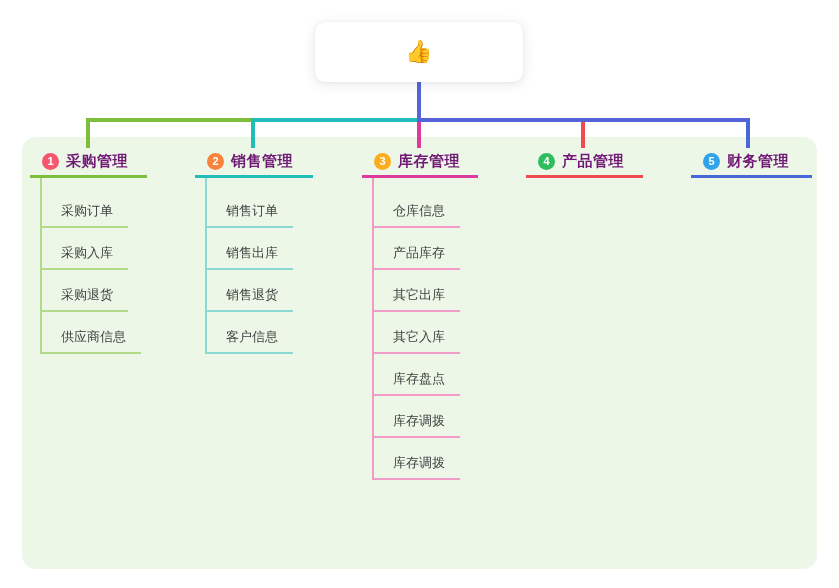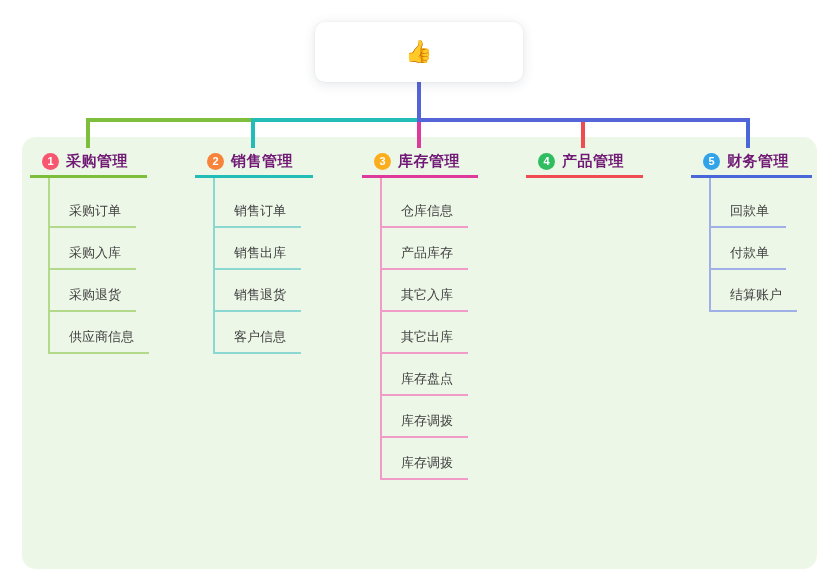--- a/index.html
+++ b/index.html
@@ -32,21 +32,21 @@
     border-bottom:3px solid var(--accent);
     padding-left:12px; box-sizing:border-box; width:var(--headw);
   }
   .badge {
     flex:0 0 auto; width:17px; height:17px; border-radius:50%;
     background:var(--badge); color:#fff; font-size:11px; line-height:17px;
     text-align:center; font-weight:bold;
   }
   .branch-label { font-size:15px; font-weight:600; color:#701a75; letter-spacing:.5px; white-space:nowrap; }
 
-  .children { list-style:none; margin:0 0 0 18px; padding:0; }
+  .children { list-style:none; margin:0 0 0 10px; padding:0; }
   .children li {
     display:flex; align-items:flex-end;
     height:42px; min-width:77px; width:fit-content; box-sizing:border-box;
     border-left:2px solid var(--light); border-bottom:2px solid var(--light);
     padding:0 15px 6px 19px;
     font-size:13px; color:#3f3f3f; white-space:nowrap;
   }
   .children li:first-child { height:50px; }
 </style>
 </head>
@@ -100,41 +100,36 @@
     </div>
 
     <div class="branch" style="--accent: #DE3A9B; --light: #F09CC6; --badge: #FBAD1C; --headw: 116px; left: 362px;">
       <div class="branch-head">
         <span class="badge">3</span>
         <span class="branch-label">库存管理</span>
       </div>
       <ul class="children">
           <li>仓库信息</li>
           <li>产品库存</li>
+          <li>其它出库</li>
           <li>其它入库</li>
-          <li>其它出库</li>
           <li>库存盘点</li>
           <li>库存调拨</li>
           <li>库存调拨</li>
         </ul>
     </div>
 
     <div class="branch" style="--accent: #F04B51; --light: #F7A29E; --badge: #2FBD5F; --headw: 117px; left: 526px;">
       <div class="branch-head">
         <span class="badge">4</span>
         <span class="branch-label">产品管理</span>
       </div>
     </div>
 
     <div class="branch" style="--accent: #4A67DA; --light: #9FB0E6; --badge: #31A3E8; --headw: 121px; left: 691px;">
       <div class="branch-head">
         <span class="badge">5</span>
         <span class="branch-label">财务管理</span>
       </div>
-      <ul class="children">
-          <li>回款单</li>
-          <li>付款单</li>
-          <li>结算账户</li>
-        </ul>
     </div>
   </div>
 
 </div>
 
 </body></html>

